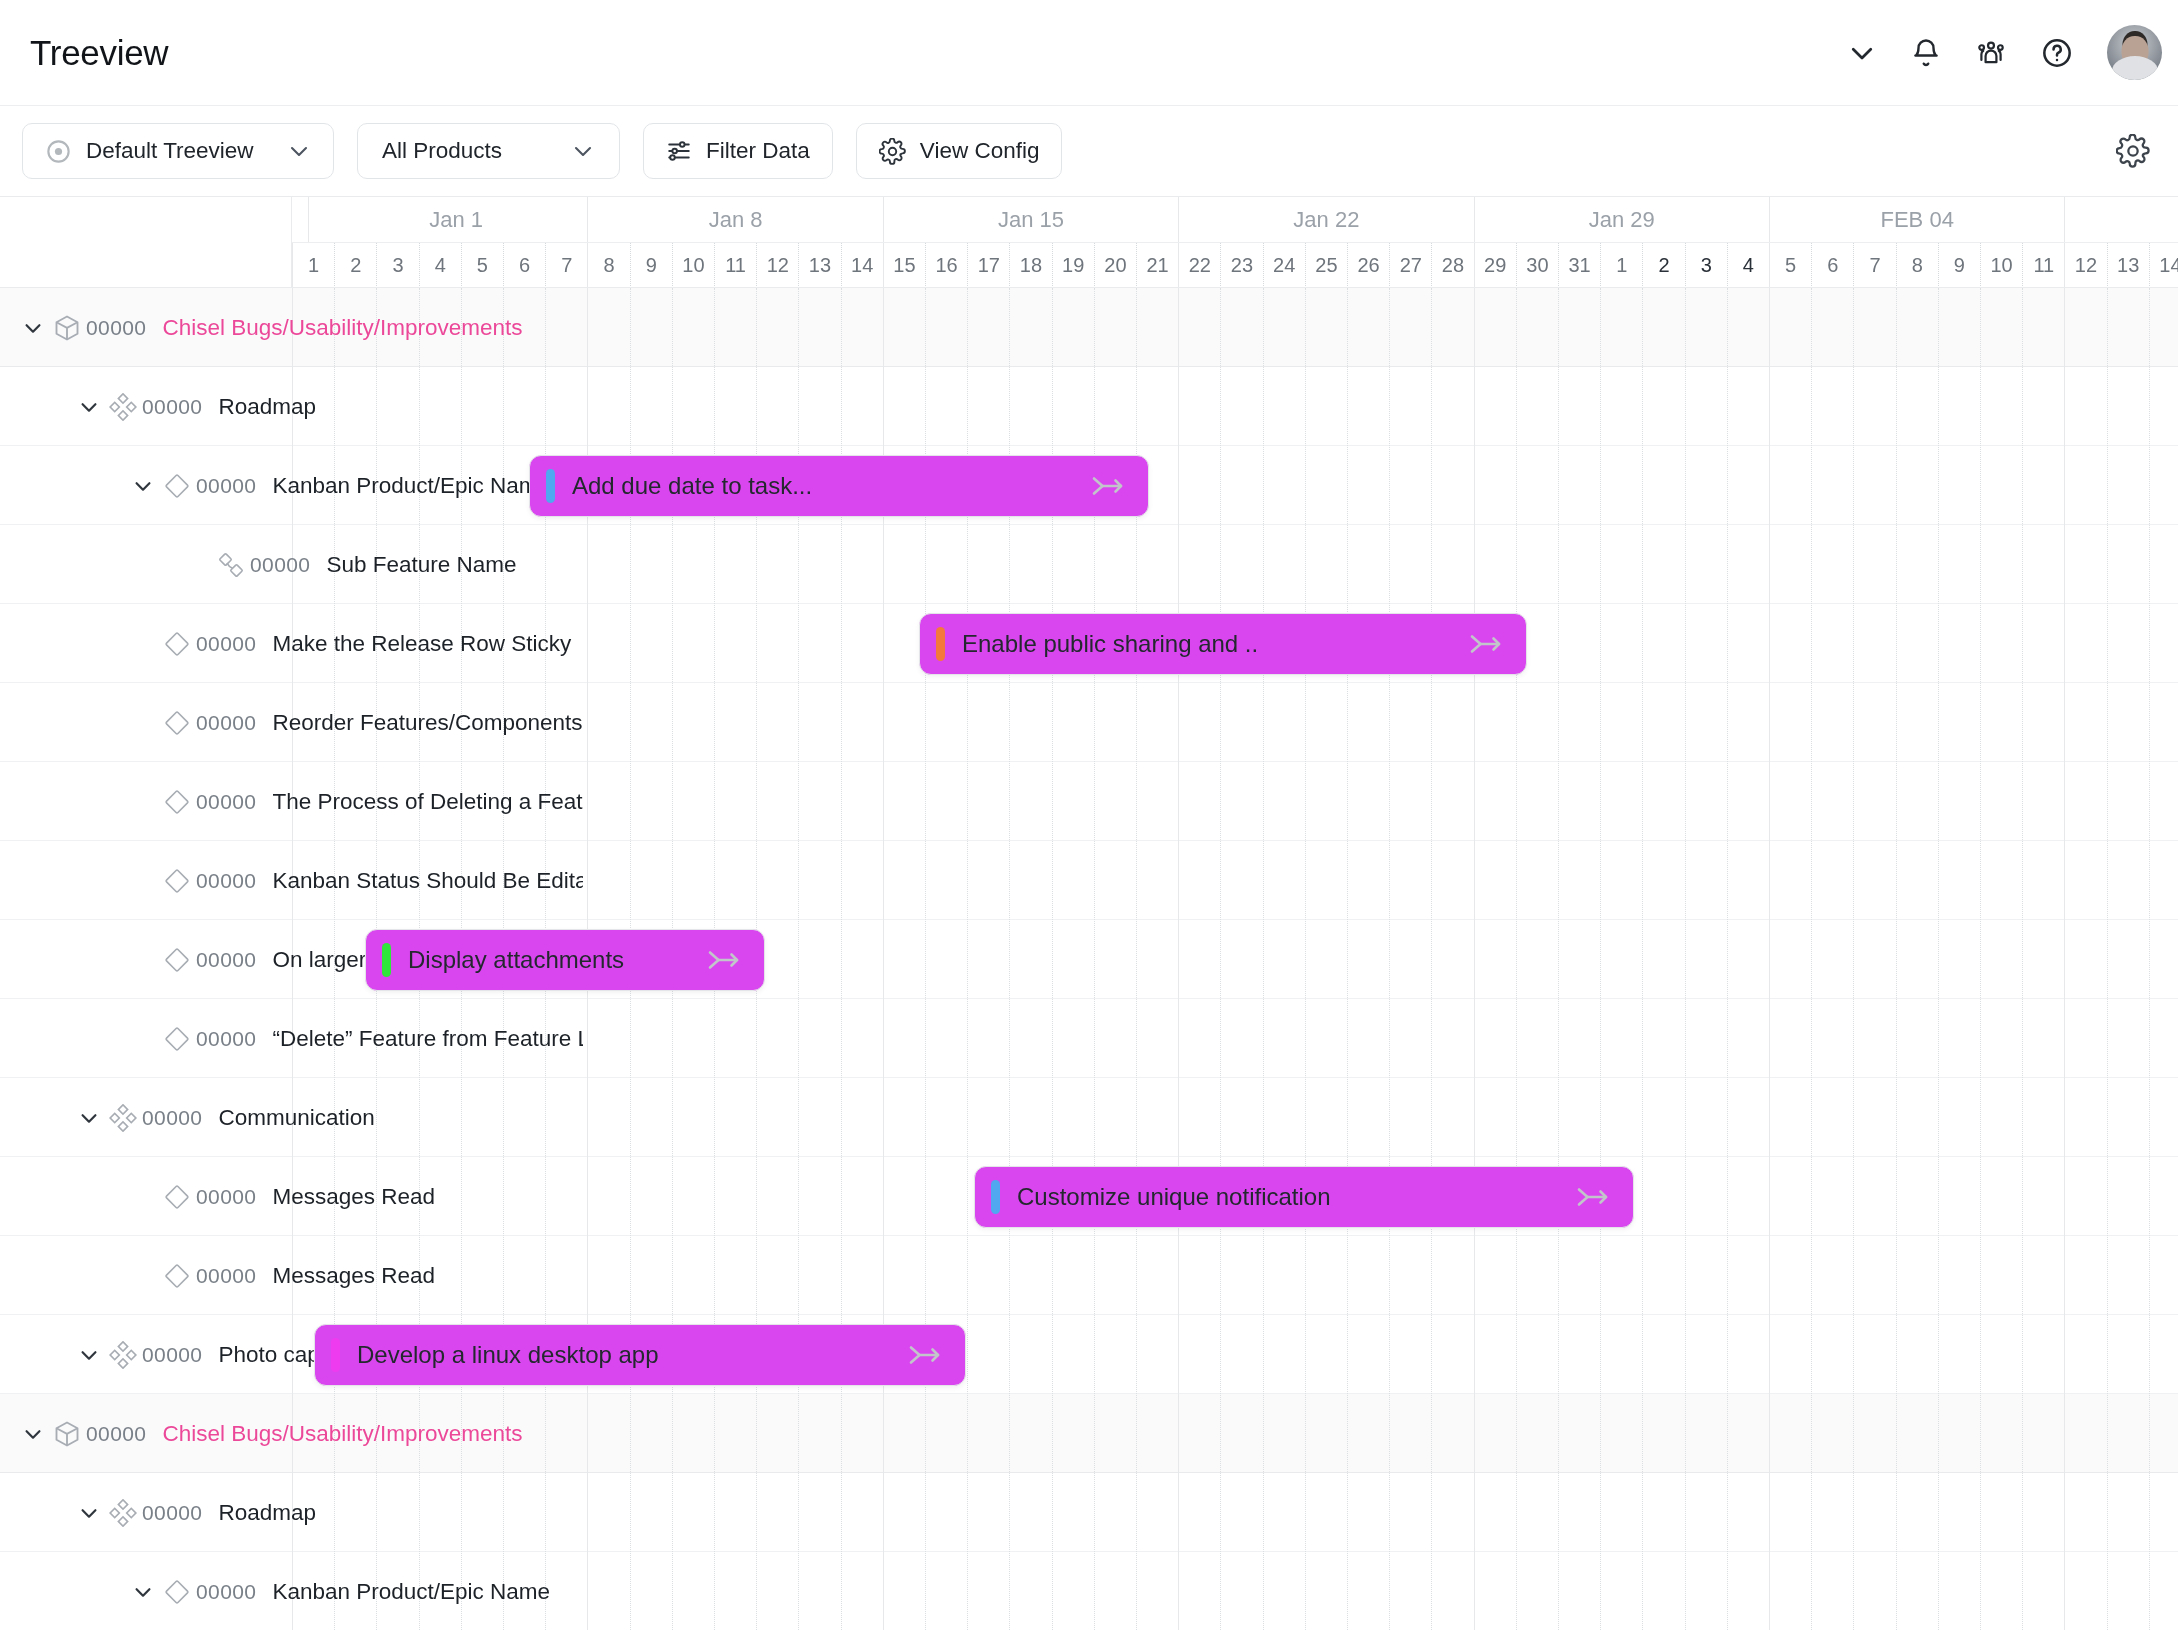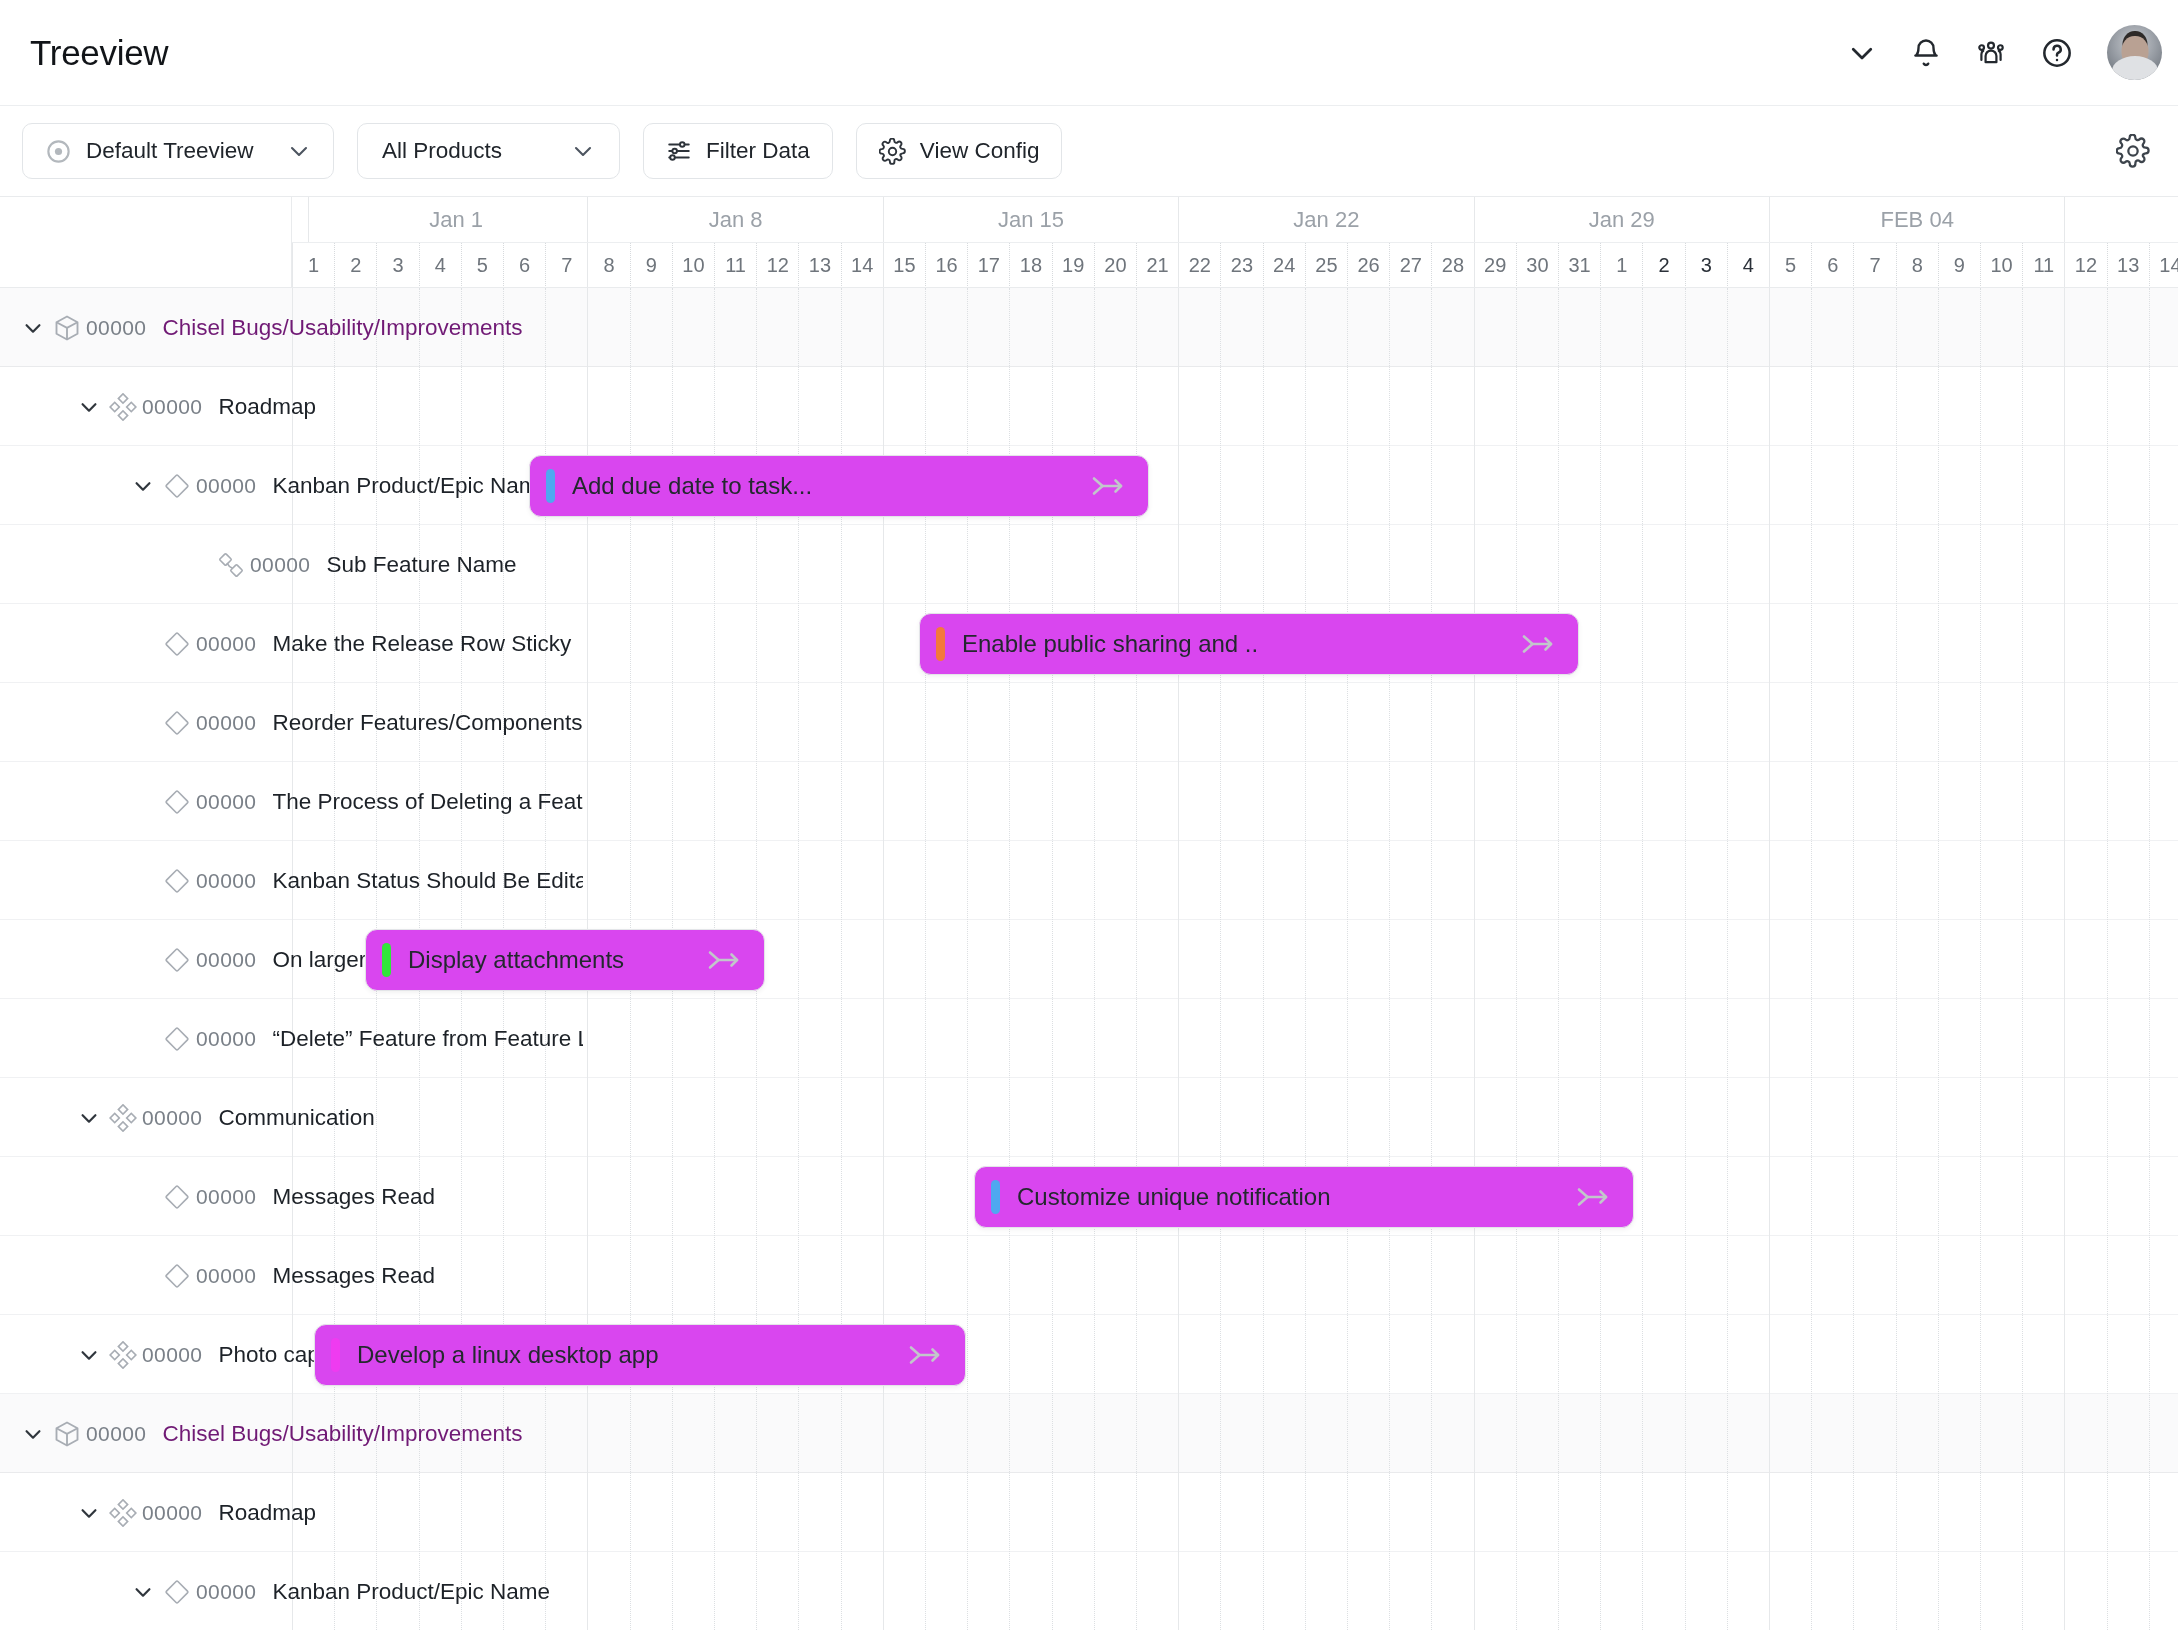--- a/index.html
+++ b/index.html
@@ -127,21 +127,21 @@
   }
   .tree-row .caret.empty { visibility: hidden; }
   .tree-row .ricon {
     width: 38px; flex: 0 0 38px; display: flex; align-items: center; justify-content: center;
     color: #a8adb4;
   }
   .tree-row .rid {
     font-size: 21px; color: #7a8088; margin-right: 16px; letter-spacing: 0.4px;
   }
   .tree-row .rname { font-size: 22.5px; color: #1d2228; }
-  .tree-row.lvl-product .rname { color: #701a75; }
+  .tree-row.lvl-product .rname { color: #ec4899; }
 
   
   .bars-layer { position: absolute; inset: 0; z-index: 5; }
   .bar {
     position: absolute; height: 62px;
     background: #d946ef; border: 1px solid #e3e5e8; border-radius: 12px;
     box-shadow: 0 2px 5px rgba(17,20,24,0.055);
     display: flex; align-items: center; padding: 0 22px 0 16px;
     cursor: pointer;
   }
@@ -643,21 +643,21 @@
           <span class="accent" style="background: rgb(79, 168, 240);"></span>
           <span class="btext">Add due date to task...</span>
           <span class="barrow">
             <svg width="36" height="26" viewBox="0 0 36 26" fill="none" stroke="currentColor" stroke-width="2.6" stroke-linecap="round" stroke-linejoin="round">
               <path d="M4 5.5 12.5 13 4 20.5"></path>
               <path d="M12.5 13H31"></path>
               <path d="M25.5 7.5 31 13l-5.5 5.5"></path>
             </svg>
           </span>
         </div>
-        <div class="bar" style="left: 919px; width: 660px; top: 324.5px; text-align: center;">
+        <div class="bar" style="left: 919px; width: 608px; top: 324.5px; text-align: center;">
           <span class="accent" style="background: rgb(244, 120, 60);"></span>
           <span class="btext">Enable public sharing and ..</span>
           <span class="barrow">
             <svg width="36" height="26" viewBox="0 0 36 26" fill="none" stroke="currentColor" stroke-width="2.6" stroke-linecap="round" stroke-linejoin="round">
               <path d="M4 5.5 12.5 13 4 20.5"></path>
               <path d="M12.5 13H31"></path>
               <path d="M25.5 7.5 31 13l-5.5 5.5"></path>
             </svg>
           </span>
         </div>

